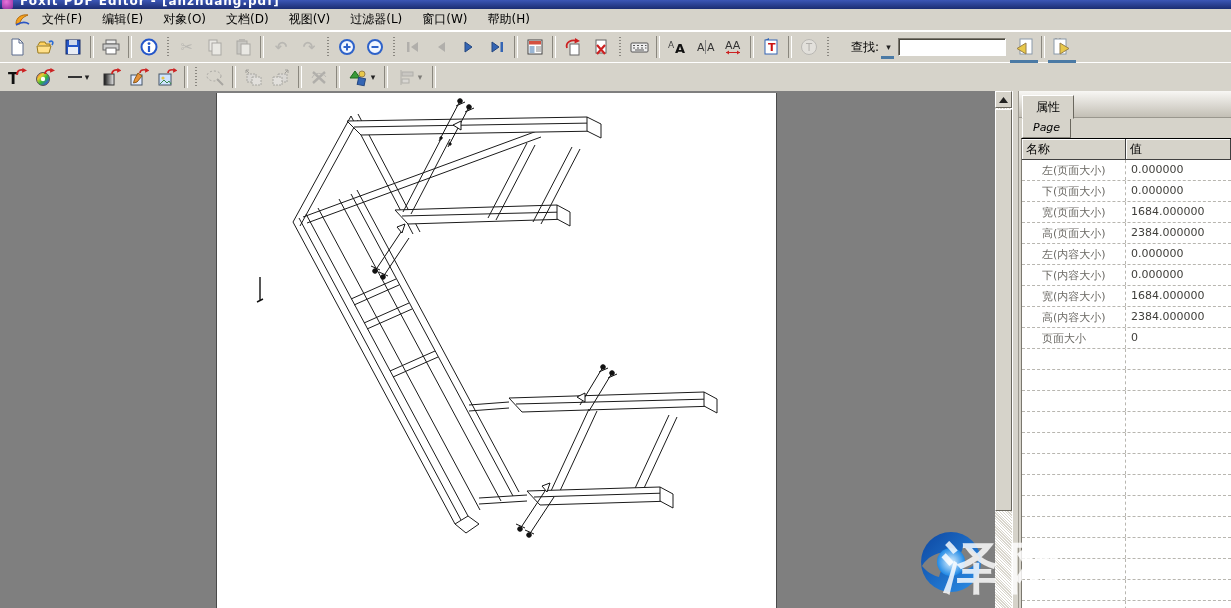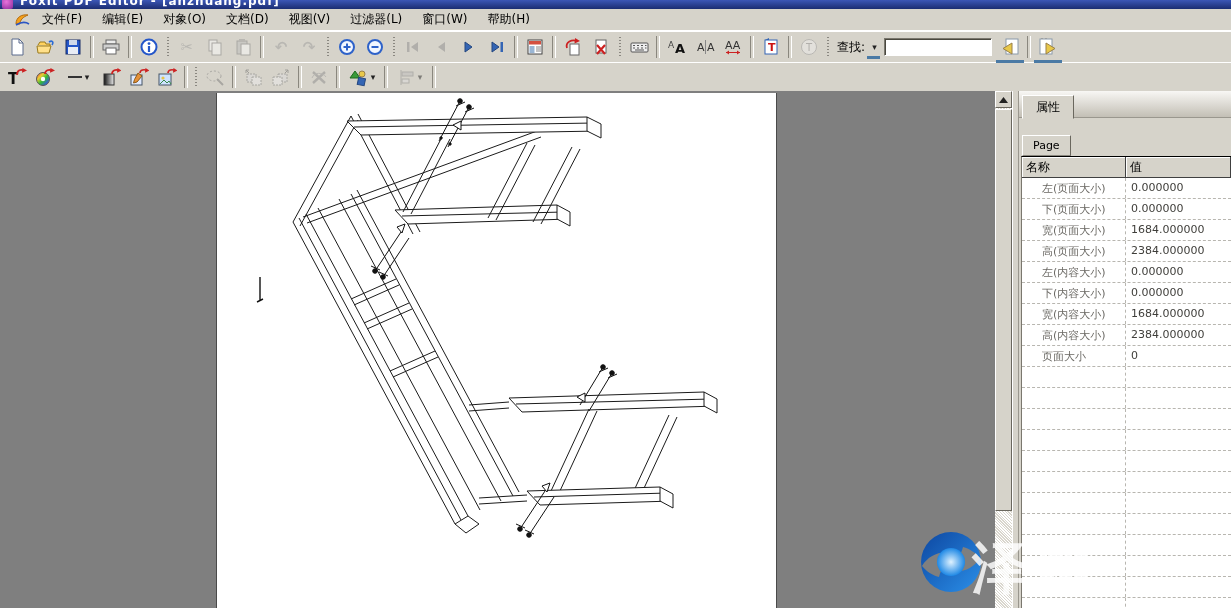--- a/index.html
+++ b/index.html
@@ -28,21 +28,21 @@
         position:relative;flex:0 0 auto;}
   .tbtn svg{display:block;}
   .dim{opacity:.48;filter:grayscale(1);}
   .tsep{width:2px;height:22px;border-left:1px solid #8a877e;border-right:1px solid #fff;
         margin:0 3px;flex:0 0 auto;}
   .thandle{width:2px;height:20px;margin:0 4px;flex:0 0 auto;
            background-image:repeating-linear-gradient(to bottom,#8a8780 0 1px,#d6d3ca 1px 3px);}
   .glyph{font-size:15px;line-height:1;color:#9a9a9a;font-weight:bold;}
   .dd{font-size:9px;color:#222;margin-left:2px;}
   .blue-ul{box-shadow:0 3px 0 #4b7aa5;}
-  .find-label{font-size:12px;margin:0 2px 0 4px;white-space:nowrap;}
+  .find-label{font-size:12px;margin:0 2px 0 18px;white-space:nowrap;}
   .find-dd{width:13px;height:18px;display:flex;align-items:center;justify-content:center;}
   .find-input{width:102px;height:16px;background:#fff;font-size:12px;padding:0 2px;
               border:1px solid #7a776e;border-right-color:#fff;border-bottom-color:#fff;
               box-shadow:inset 1px 1px 0 #4a483f;margin:0 4px;}
 
   
   .work{position:absolute;top:91px;left:0;right:0;bottom:0;display:flex;}
   .canvas{width:995px;position:relative;background:#7f7f7f;overflow:hidden;}
   .page{position:absolute;left:216px;top:2px;width:559px;height:515px;background:#fff;
         border-left:1px solid #4a4a4a;border-right:1px solid #4a4a4a;}
@@ -60,39 +60,39 @@
   .divider{width:5px;background:#d6d3ca;border-left:1px solid #fff;
            border-right:1px solid #9a978e;flex:0 0 auto;}
 
   
   .panel{flex:1;display:flex;flex-direction:column;background:#d6d3ca;overflow:hidden;}
   .panel-cap{height:26px;background:linear-gradient(#f8f7f4,#c3bfb5);position:relative;
              border-bottom:1px solid #9a978e;flex:0 0 auto;}
   .panel-tab{position:absolute;left:3px;top:4px;height:22px;padding:0 13px;background:#d6d3ca;
              border:1px solid;border-color:#fff #6a675e #d6d3ca #fff;font-size:12px;
              display:flex;align-items:center;}
-  .subtabs{height:38px;display:flex;align-items:flex-end;padding-left:3px;flex:0 0 auto;}
+  .subtabs{height:20px;display:flex;align-items:flex-end;padding-left:3px;flex:0 0 auto;font-style:italic;}
   .subtab{height:19px;padding:0 10px;font-size:11px;background:#d6d3ca;display:flex;
           align-items:center;border:1px solid;border-color:#fff #6a675e #8a877e #fff;}
   .grid{flex:1;background:#fff;margin-left:2px;border-top:1px solid #000;
         border-left:1px solid #7a776e;overflow:hidden;}
   .gh{display:flex;height:21px;}
   .gh-cell{background:#d6d3ca;box-sizing:border-box;font-size:12px;padding:2px 4px;
            border-right:1px solid #404040;border-bottom:1px solid #404040;
            box-shadow:inset 1px 1px 0 #fff;white-space:nowrap;overflow:hidden;}
   .gh-name{width:104px;flex:0 0 auto;}
   .gh-val{flex:1;}
   .grow{display:flex;height:20px;border-bottom:1px dashed #b8b6b0;font-size:11px;}
   .grow .n{width:104px;flex:0 0 auto;box-sizing:border-box;padding:3px 20px;color:#6b6964;
            border-right:1px dashed #b8b6b0;white-space:nowrap;overflow:hidden;}
   .grow .v{flex:1;padding:3px 5px;color:#3f3e3a;white-space:nowrap;overflow:hidden;}
 
   
   .wm-logo{position:absolute;left:911px;top:527px;z-index:30;pointer-events:none;}
-  .wm-text{position:absolute;left:972px;top:531px;z-index:30;pointer-events:none;
+  .wm-text{position:absolute;left:942px;top:531px;z-index:30;pointer-events:none;
            font-size:56px;font-weight:bold;letter-spacing:9px;
            color:rgba(255,255,255,.82);white-space:nowrap;}
 </style>
 </head>
 <body>
 
 <div id="app">
 
   <div class="titlebar">
     <div class="title-icon"></div>

